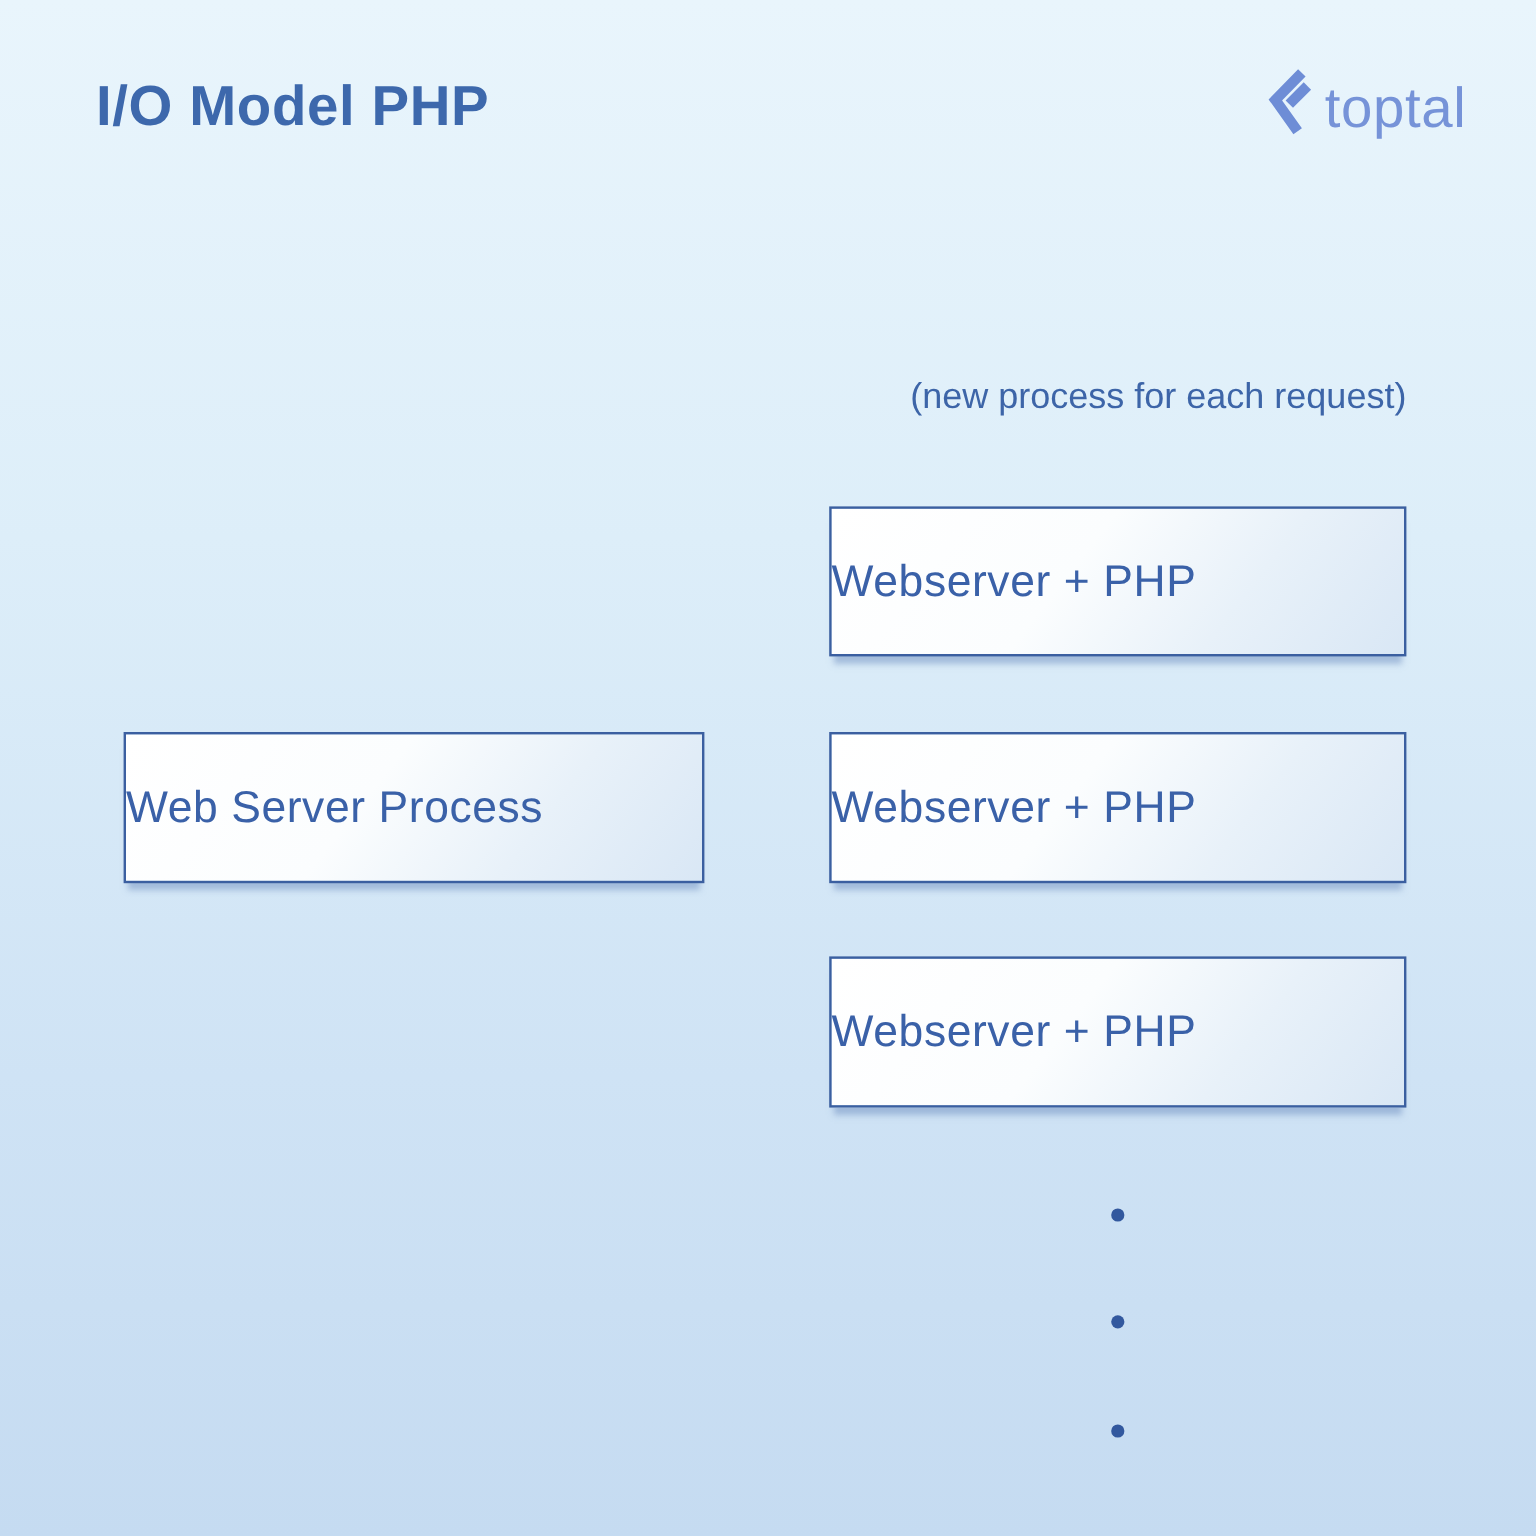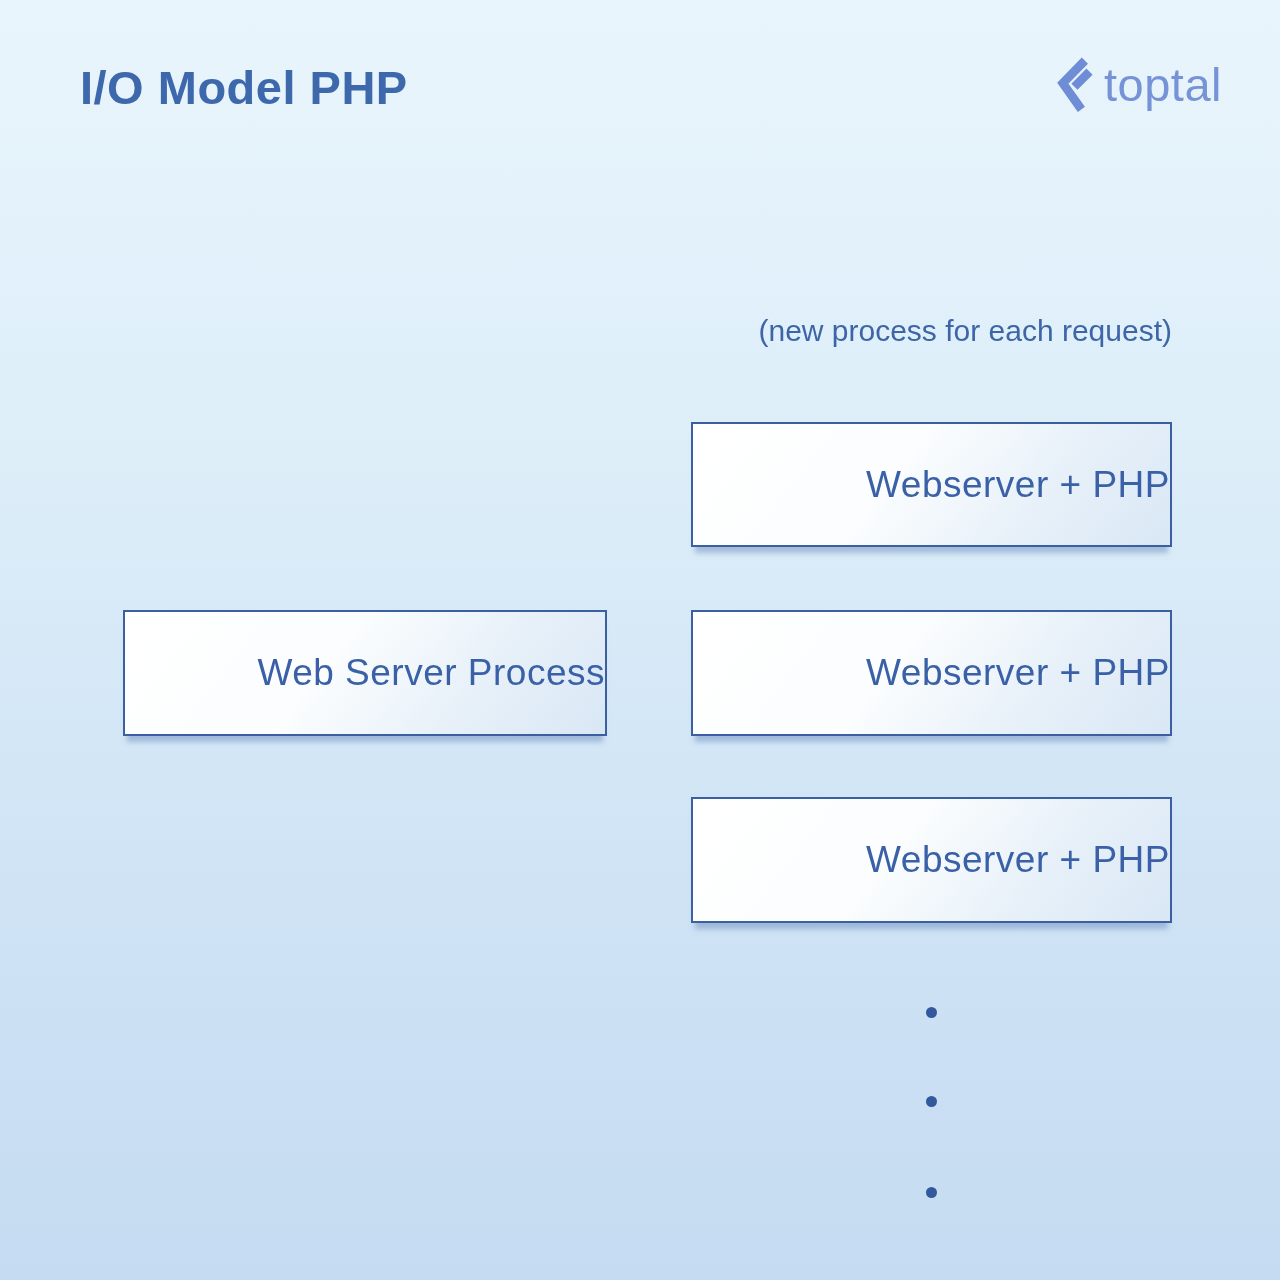--- a/index.html
+++ b/index.html
@@ -22,21 +22,21 @@
     font-weight: 700;
     letter-spacing: 0.5px;
     color: #3d68ac;
     text-align: center;
   }
   .logo {
     position: absolute;
     top: 56px;
     right: 58px;
     display: flex;
-    align-items: center;
+    align-items: flex-end;
     gap: 8px;
   }
   .logo-mark {
     width: 42px;
     height: 58px;
   }
   .logo-word {
     font-size: 47px;
     font-weight: 400;
     letter-spacing: 0.5px;
@@ -54,29 +54,28 @@
     color: #3d65a8;
   }
   .box {
     position: absolute;
     box-sizing: border-box;
     border: 2px solid #3b5fa0;
     background: linear-gradient(128deg, #ffffff 0%, #fbfdfe 42%, #e8f1f9 70%, #d9e7f5 100%);
     box-shadow: 0 10px 5px -4px rgba(110, 142, 192, 0.50);
     display: flex;
     align-items: center;
-    justify-content: flex-end;
-    padding-left: 48px;
+    justify-content: flex-start;
   }
   .box-label {
     font-size: 37px;
     color: #3a61a8;
     letter-spacing: 0.5px;
   }
-  .box-left    { left: 103px; top: 610px; width: 484px; height: 126px; margin-left: 20px; }
+  .box-left    { left: 103px; top: 610px; width: 484px; height: 126px; }
   .box-right-1 { left: 691px; top: 422px; width: 481px; height: 125px; }
   .box-right-2 { left: 691px; top: 610px; width: 481px; height: 126px; }
   .box-right-3 { left: 691px; top: 797px; width: 481px; height: 126px; }
   .dot {
     position: absolute;
     width: 11px;
     height: 11px;
     border-radius: 50%;
     background: #32589e;
     left: 926px;

